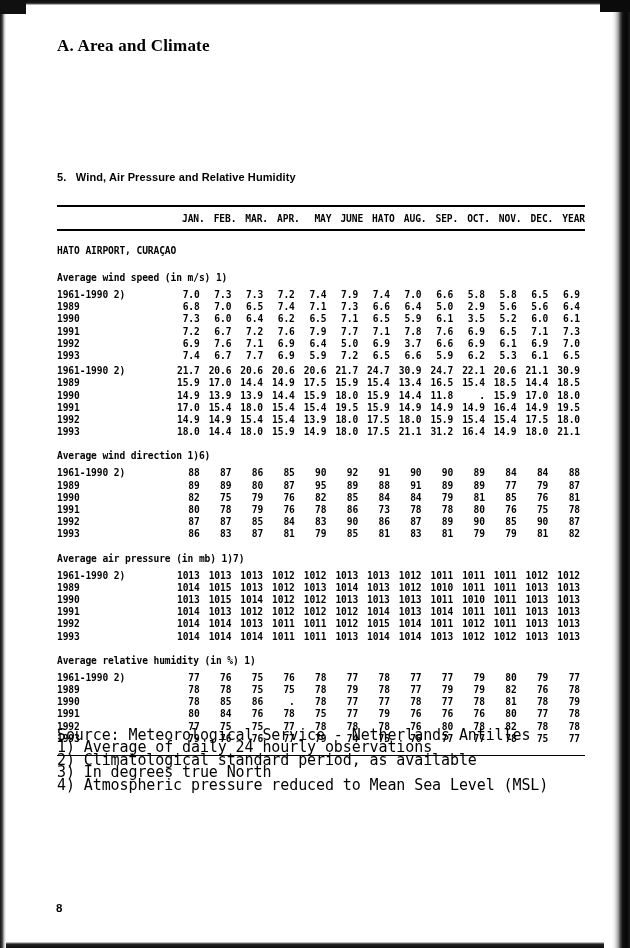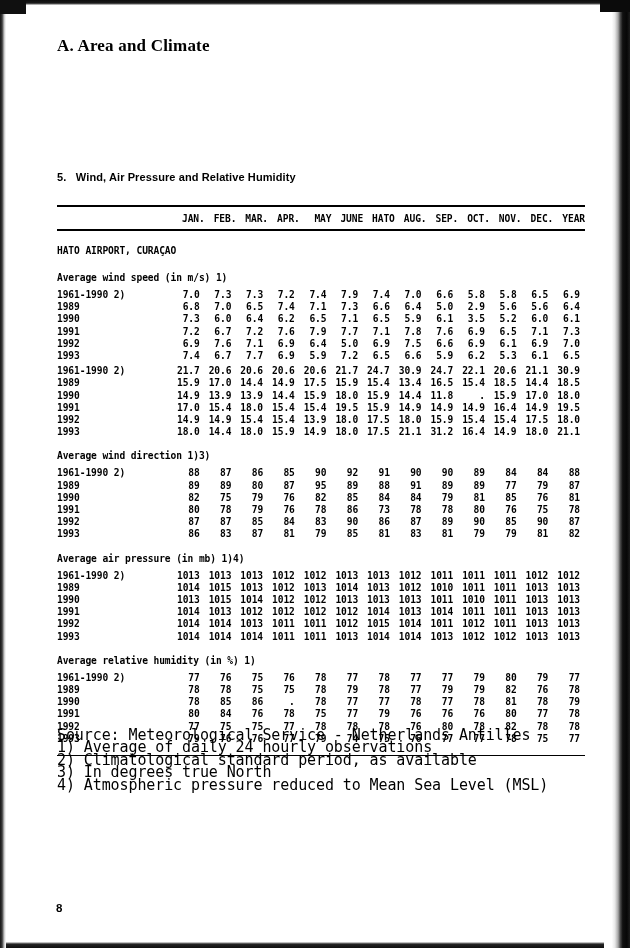--- a/index.html
+++ b/index.html
@@ -286,21 +286,21 @@
             </tr>
             <tr class="d">
               <td class="col-label">1992</td>
               <td class="col-m">6.9</td>
               <td class="col-m">7.6</td>
               <td class="col-m">7.1</td>
               <td class="col-m">6.9</td>
               <td class="col-m">6.4</td>
               <td class="col-m">5.0</td>
               <td class="col-m">6.9</td>
-              <td class="col-m">7.5</td>
+              <td class="col-m">3.7</td>
               <td class="col-m">6.6</td>
               <td class="col-m">6.9</td>
               <td class="col-m">6.1</td>
               <td class="col-m">6.9</td>
               <td class="col-m">7.0</td>
             </tr>
             <tr class="d">
               <td class="col-label">1993</td>
               <td class="col-m">7.4</td>
               <td class="col-m">6.7</td>
@@ -406,21 +406,21 @@
               <td class="col-m">18.0</td>
               <td class="col-m">17.5</td>
               <td class="col-m">21.1</td>
               <td class="col-m">31.2</td>
               <td class="col-m">16.4</td>
               <td class="col-m">14.9</td>
               <td class="col-m">18.0</td>
               <td class="col-m">21.1</td>
             </tr>
             <tr class="grp-head">
-              <td colspan="14">Average wind direction 1)3)</td>
+              <td colspan="14">Average wind direction 1)6)</td>
             </tr>
             <tr class="d firstrow">
               <td class="col-label">1961-1990 2)</td>
               <td class="col-m">88</td>
               <td class="col-m">87</td>
               <td class="col-m">86</td>
               <td class="col-m">85</td>
               <td class="col-m">90</td>
               <td class="col-m">92</td>
               <td class="col-m">91</td>
@@ -505,21 +505,21 @@
               <td class="col-m">85</td>
               <td class="col-m">81</td>
               <td class="col-m">83</td>
               <td class="col-m">81</td>
               <td class="col-m">79</td>
               <td class="col-m">79</td>
               <td class="col-m">81</td>
               <td class="col-m">82</td>
             </tr>
             <tr class="grp-head">
-              <td colspan="14">Average air pressure (in mb) 1)4)</td>
+              <td colspan="14">Average air pressure (in mb) 1)7)</td>
             </tr>
             <tr class="d firstrow">
               <td class="col-label">1961-1990 2)</td>
               <td class="col-m">1013</td>
               <td class="col-m">1013</td>
               <td class="col-m">1013</td>
               <td class="col-m">1012</td>
               <td class="col-m">1012</td>
               <td class="col-m">1013</td>
               <td class="col-m">1013</td>

